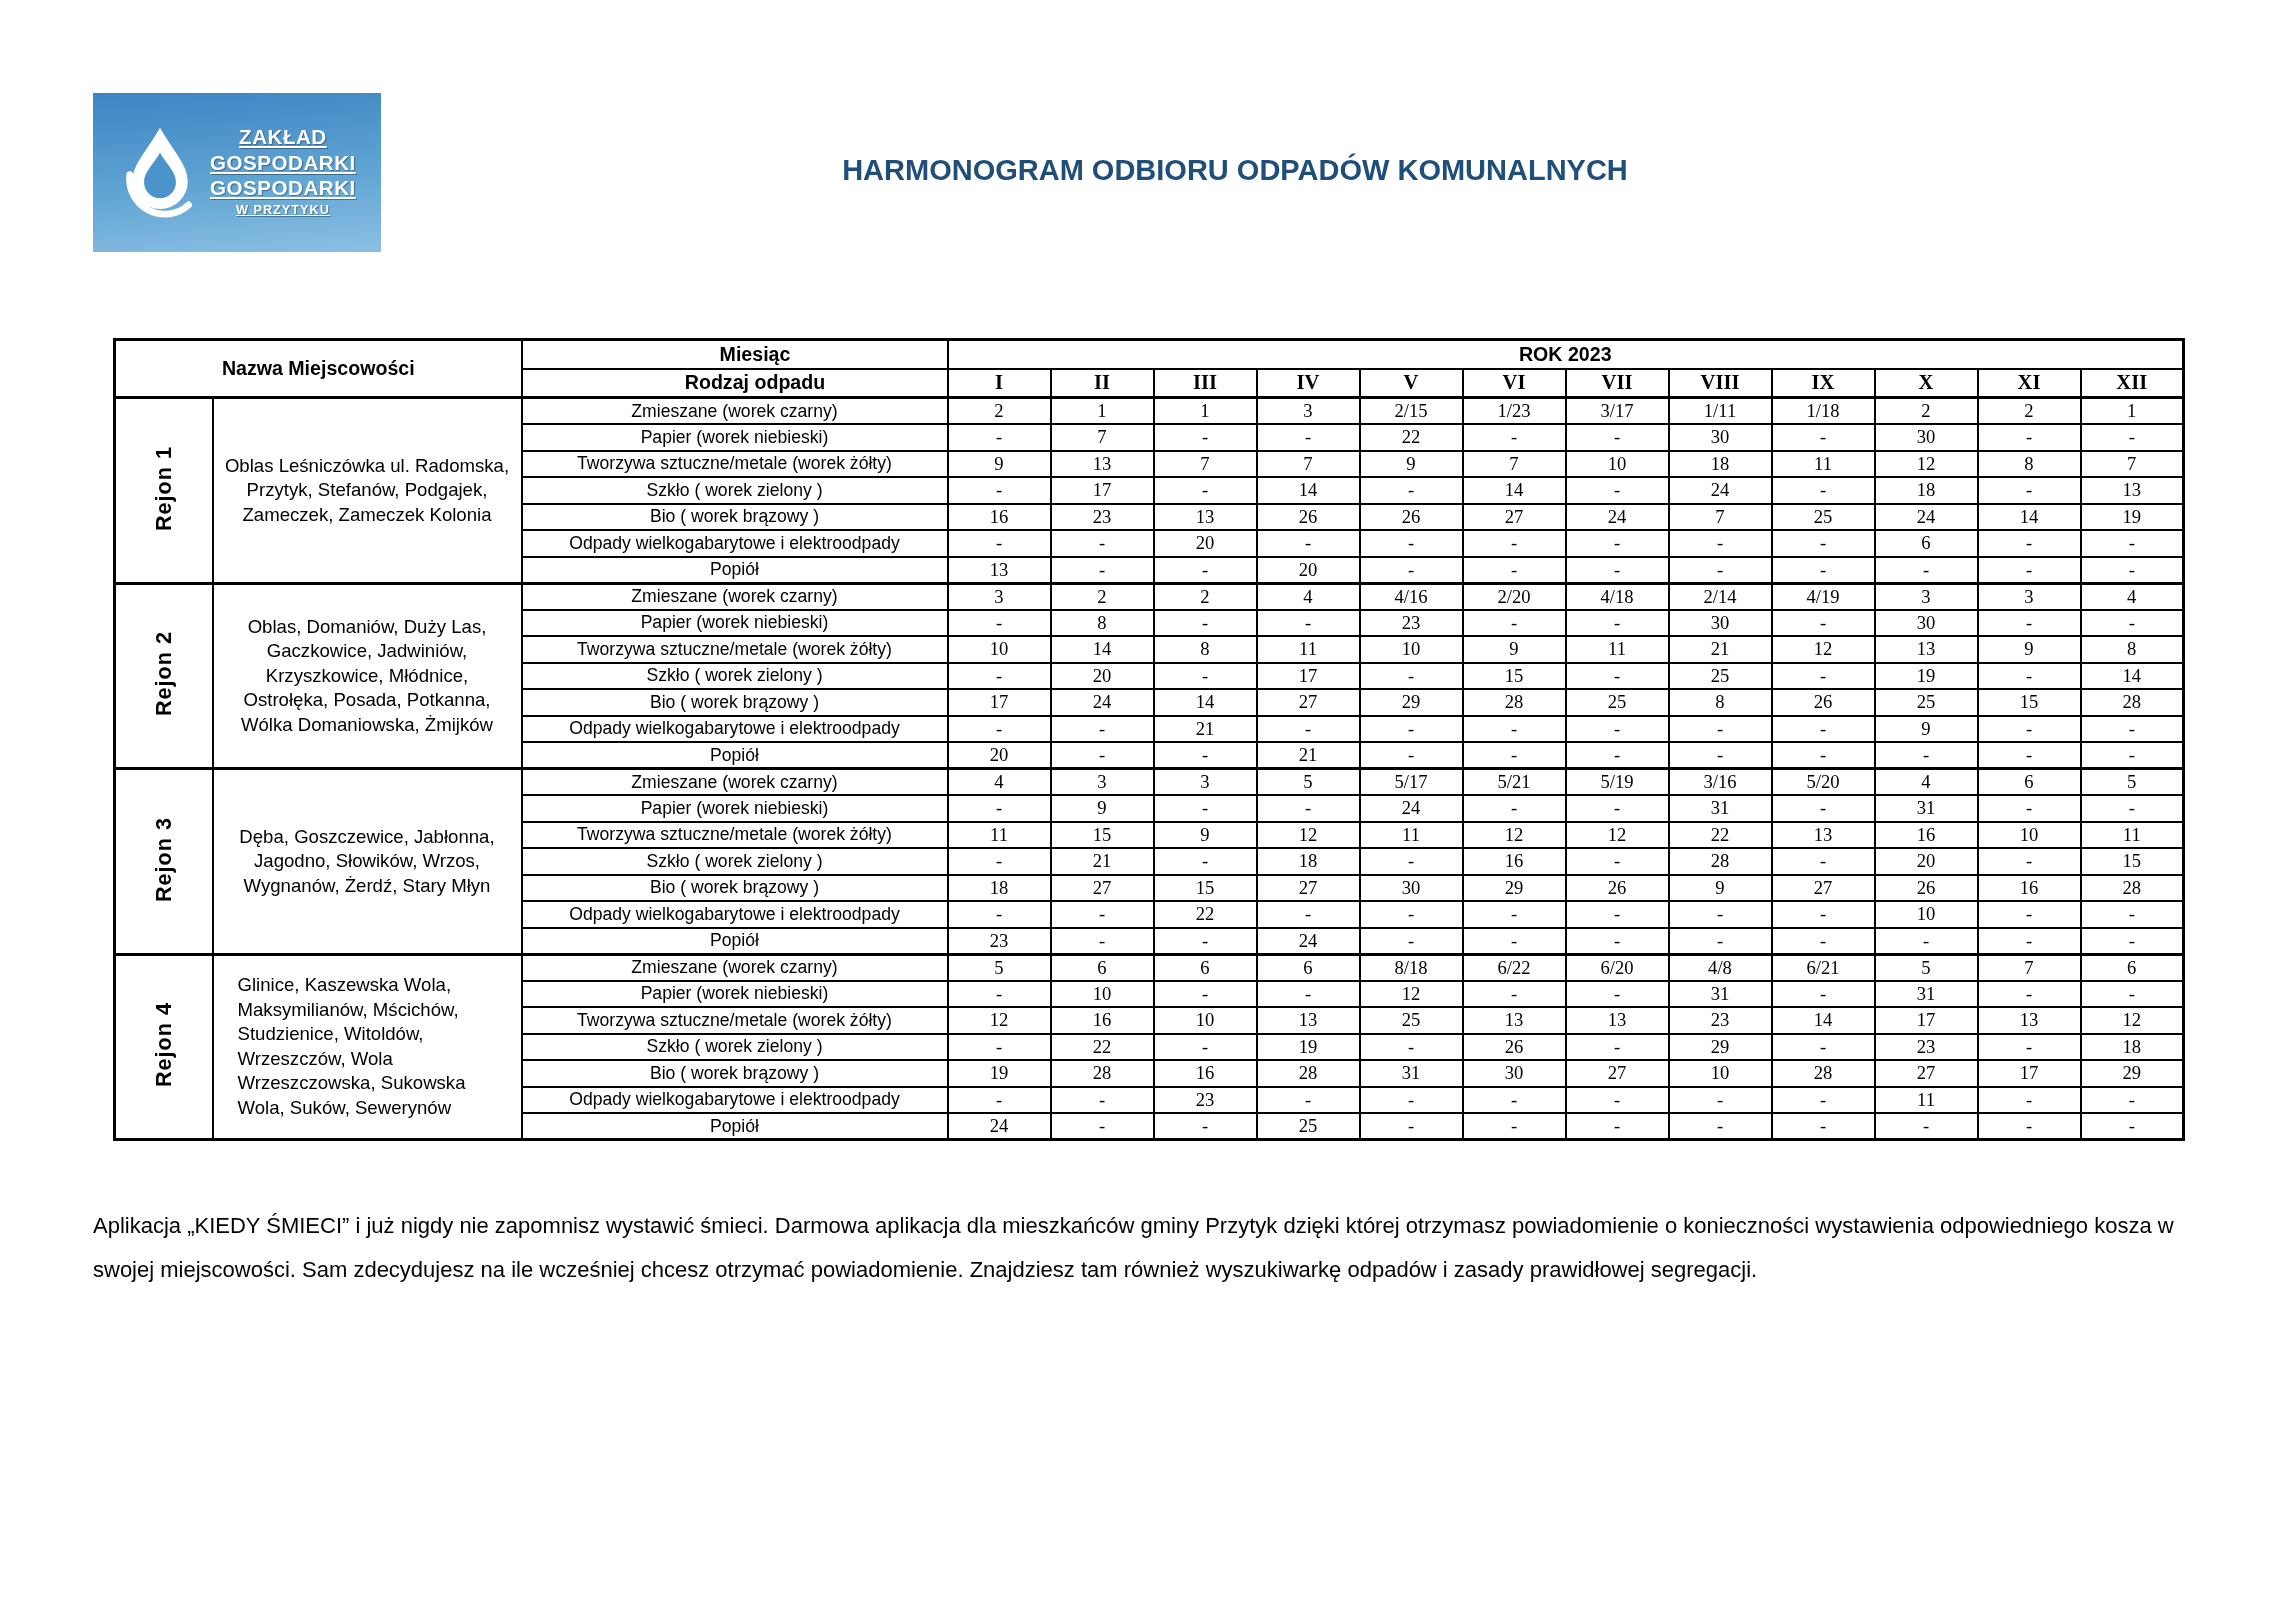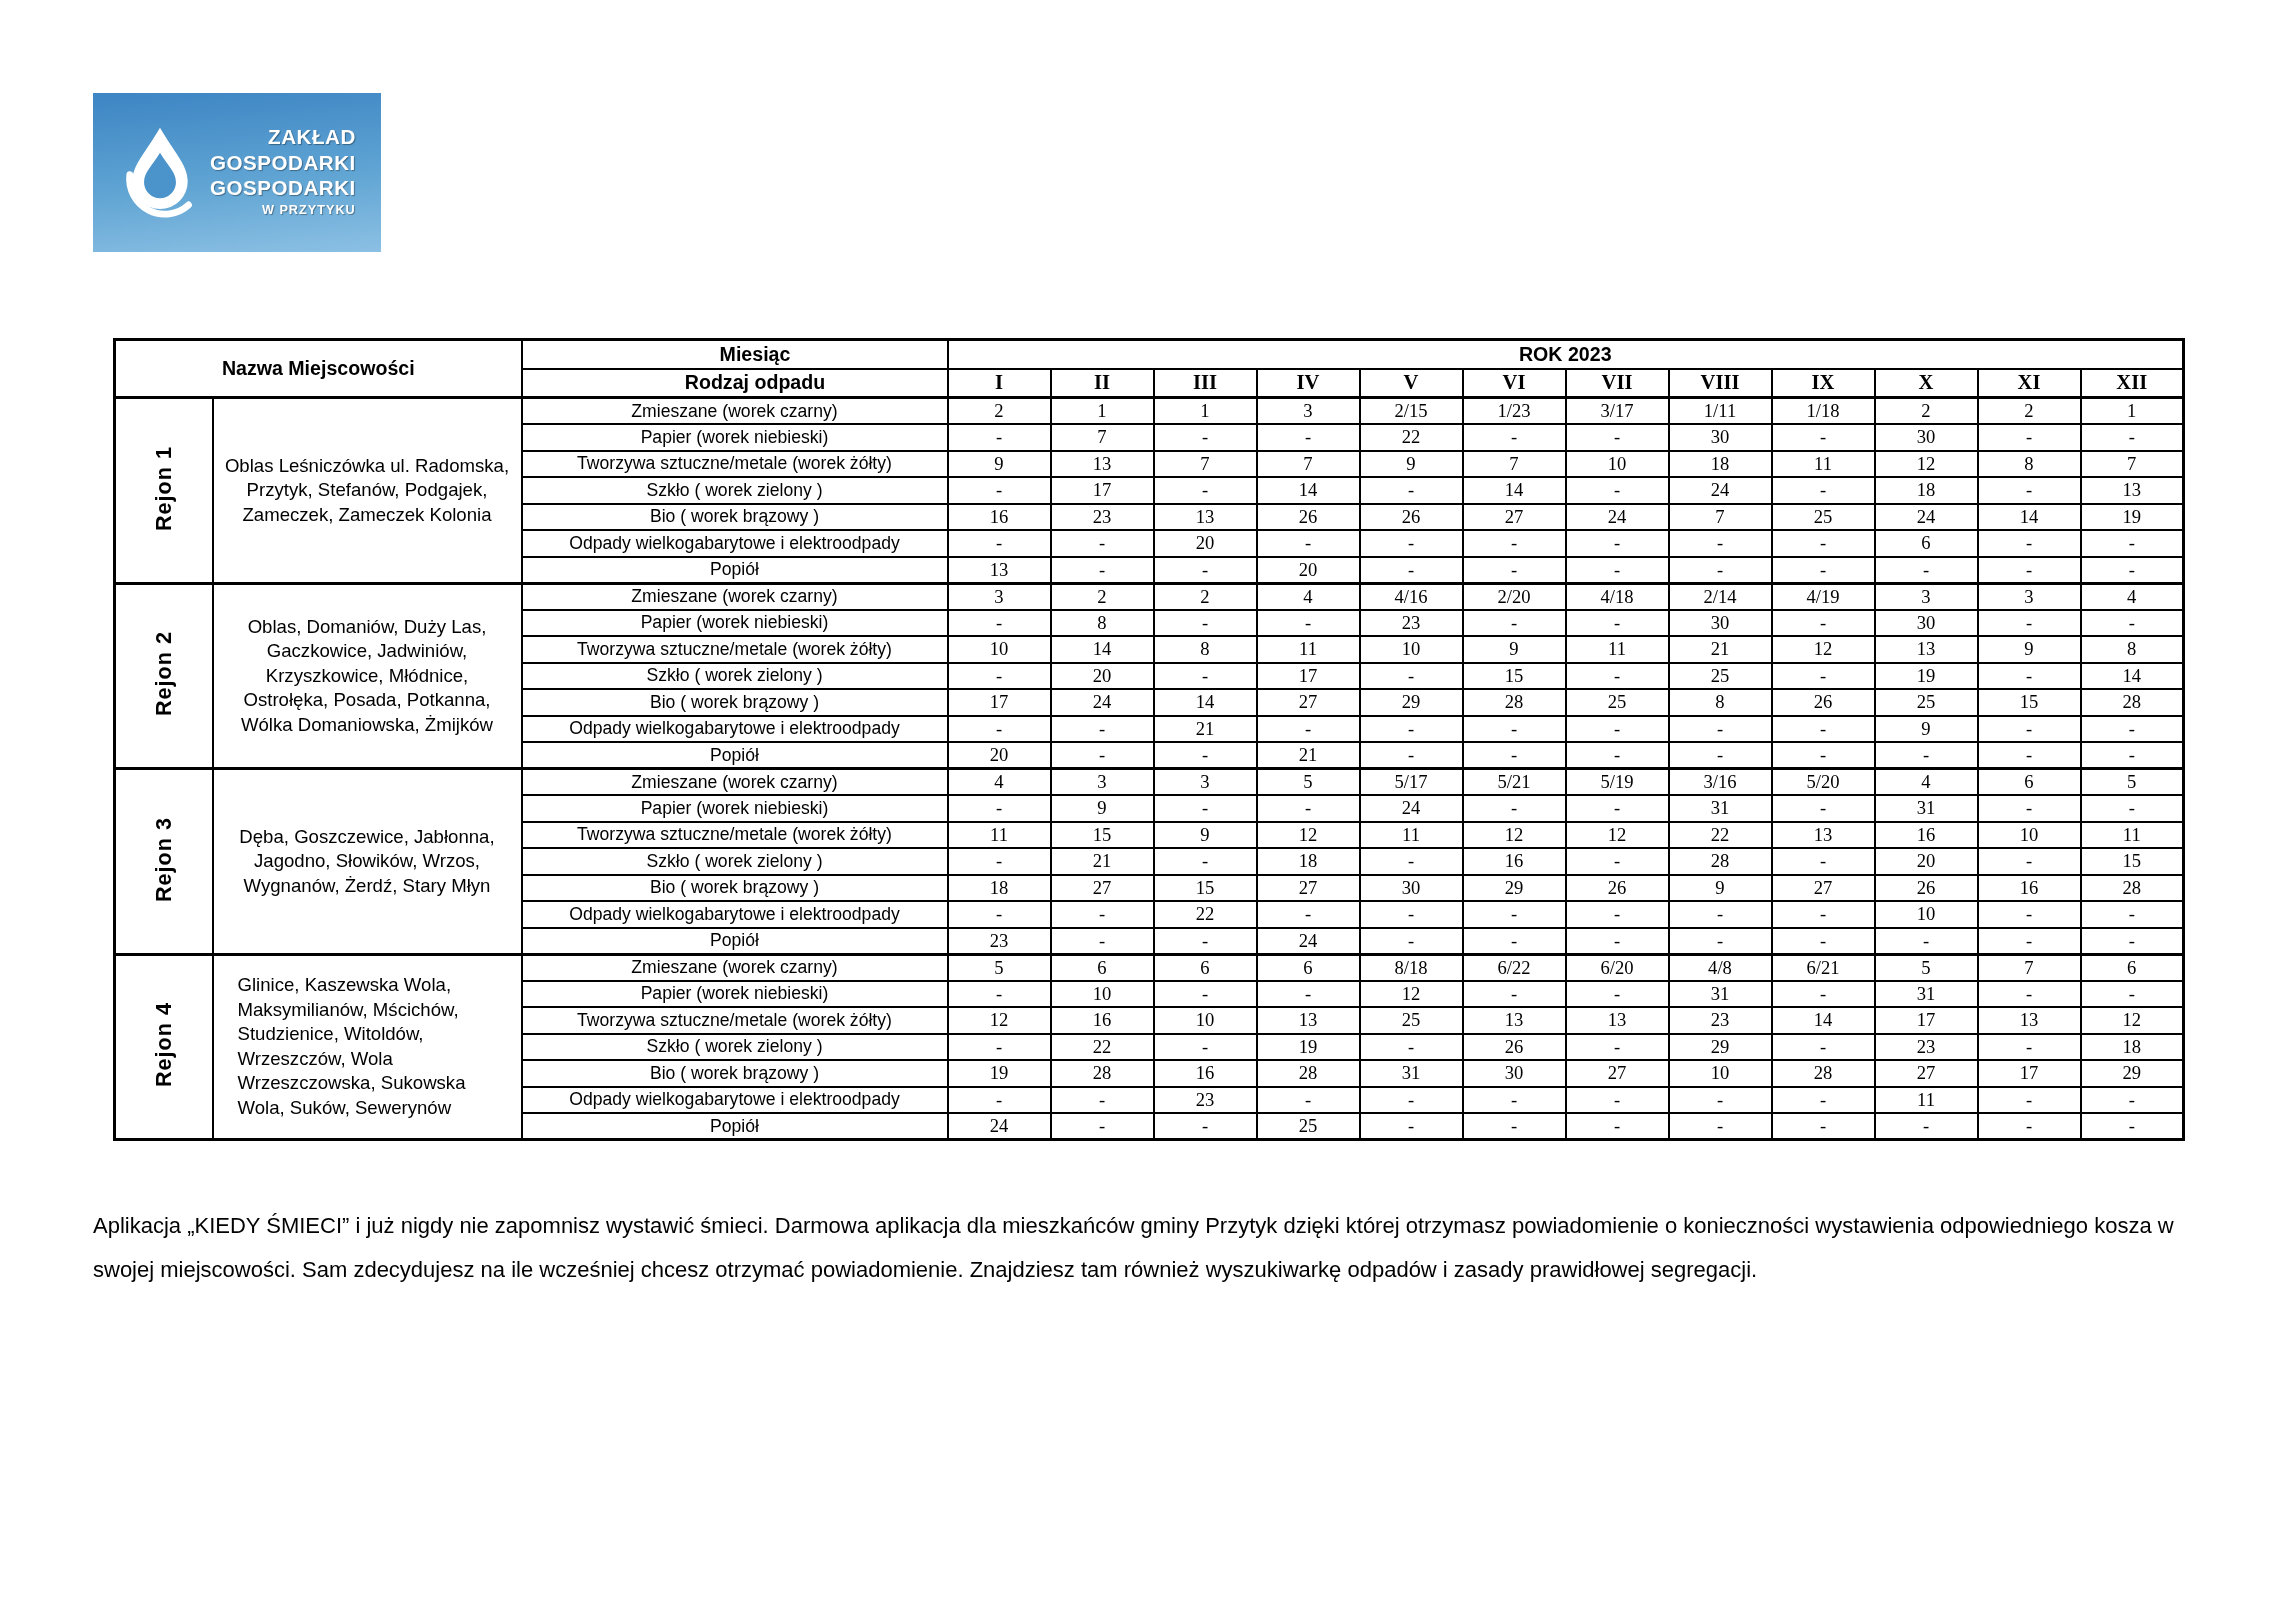--- a/index.html
+++ b/index.html
@@ -14,21 +14,21 @@
 
   
   .logo {
     position: absolute; left: 93px; top: 93px;
     width: 288px; height: 159px;
     background: linear-gradient(175deg, #3d85c4 0%, #5fa4d3 55%, #8cc0e4 100%);
     display: flex; align-items: center; justify-content: center;
     padding: 7.8px 9.8px;
   }
   .logo-drop { width: 84px; height: 118px; flex: 0 0 auto; margin-right: 7.8px; }
-  .logo-text { text-align: right; color: #ffffff; }
+  .logo-text { text-align: center; color: #ffffff; text-decoration: underline; }
   .logo-text .ln {
     font-weight: bold; font-size: 20.6px; line-height: 25.5px; letter-spacing: 0.5px;
     text-shadow: 1px 1px 1px rgba(0,0,0,0.35);
   }
   .logo-text .sub {
     font-weight: bold; font-size: 12.7px; line-height: 19.6px; letter-spacing: 1px;
     text-shadow: 1px 1px 1px rgba(0,0,0,0.35);
   }
 
   
@@ -100,20 +100,21 @@
   </svg>
   <div class="logo-text">
     <div class="ln">ZAKŁAD</div>
     <div class="ln">GOSPODARKI</div>
     <div class="ln">GOSPODARKI</div>
     <div class="sub">W PRZYTYKU</div>
   </div>
 </div>
 
 <div class="title-block">
+  <div>HARMONOGRAM ODBIORU ODPADÓW KOMUNALNYCH</div>
 </div>
 
 <table class="schedule">
   <colgroup>
     <col class="c-rejon">
       <col class="c-loc">
       <col class="c-waste">
     <col class="c-month">
       <col class="c-month">
       <col class="c-month">

